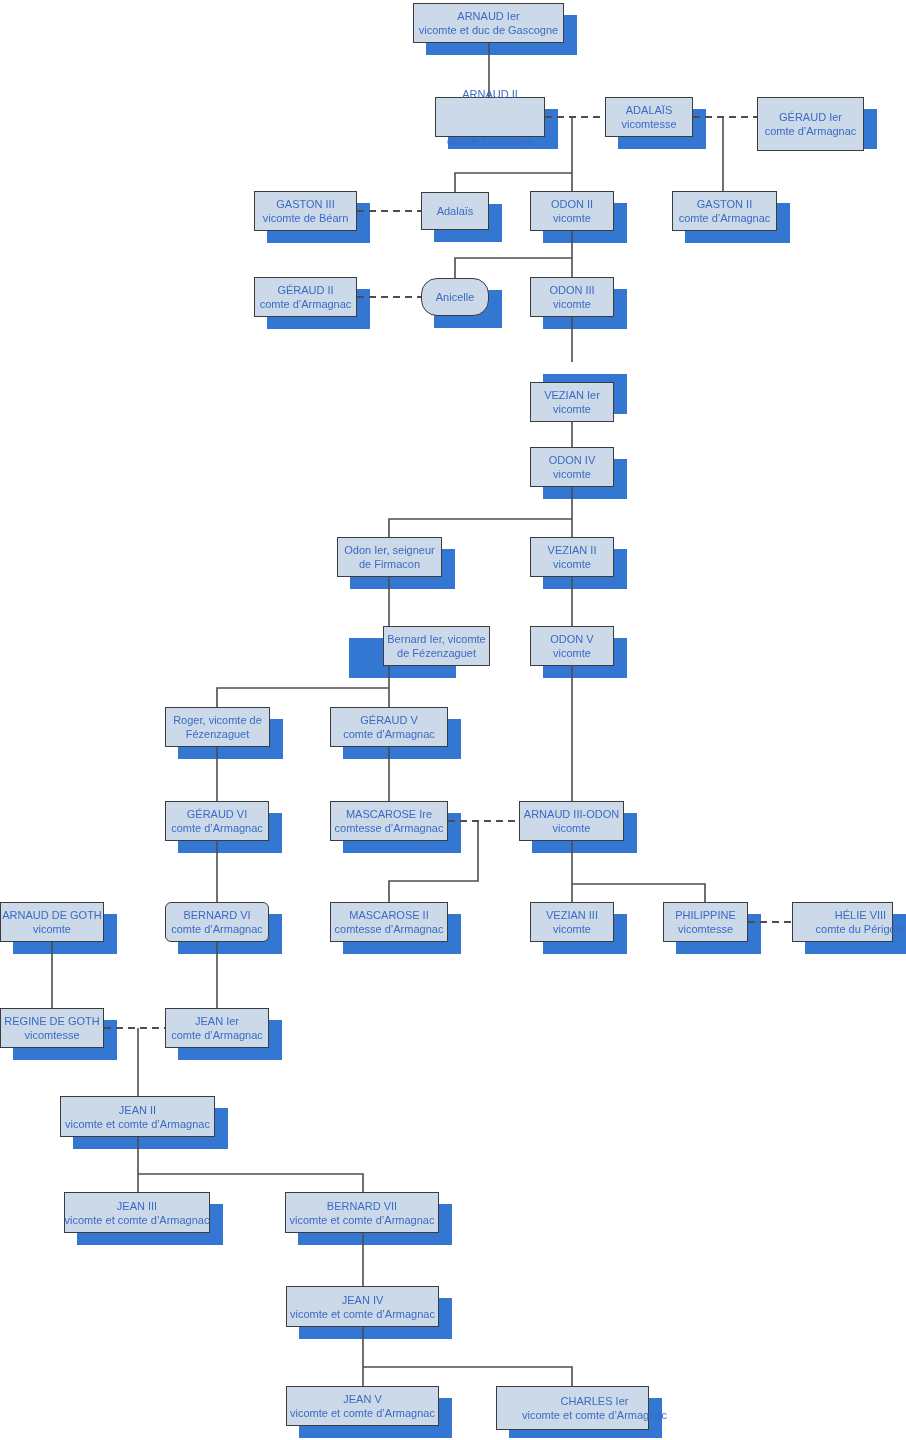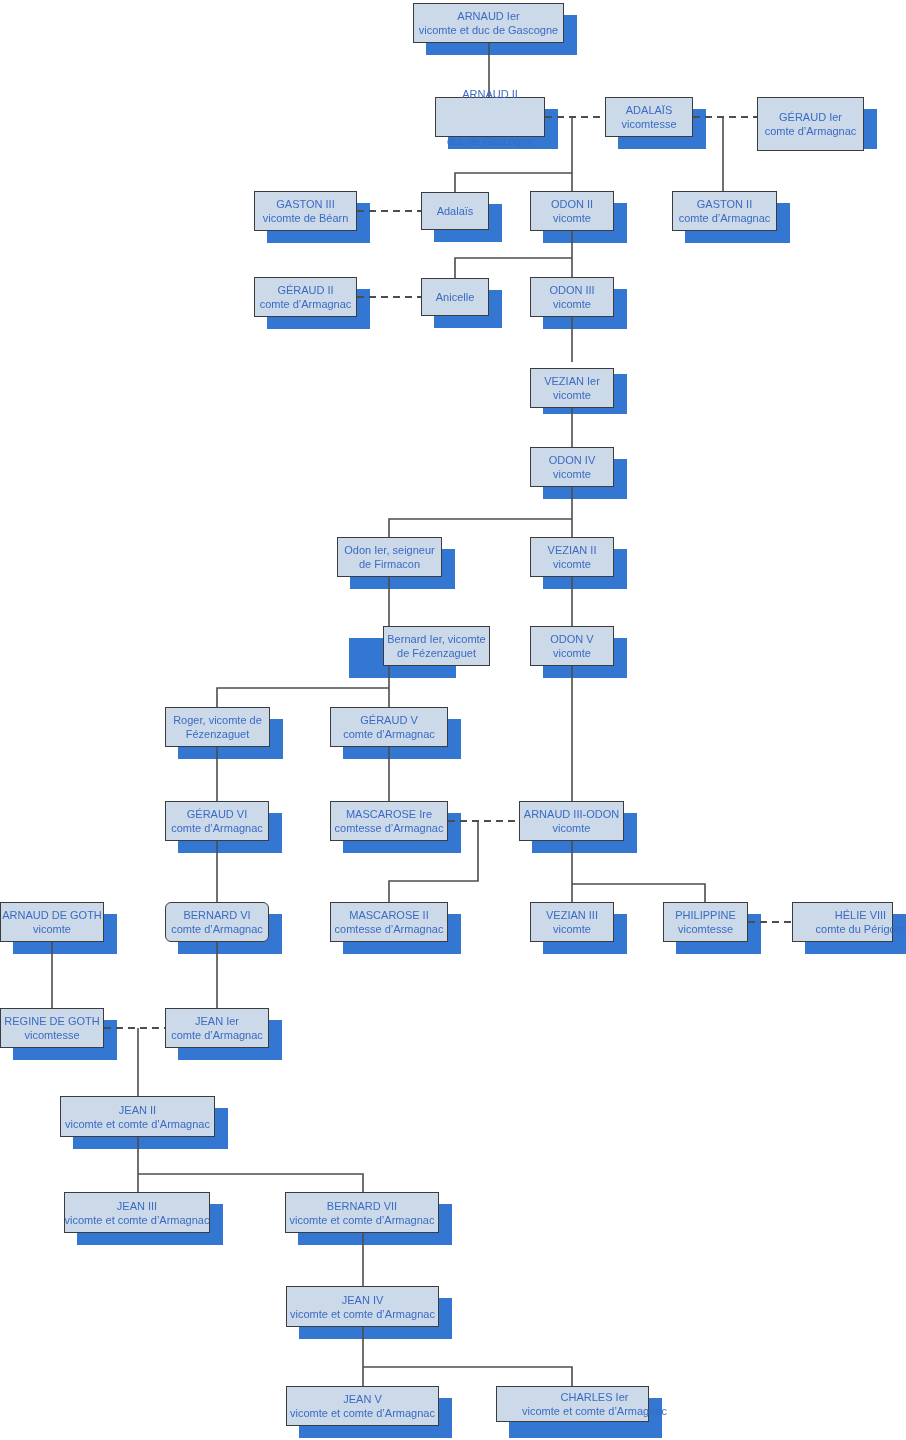--- a/index.html
+++ b/index.html
@@ -140,28 +140,28 @@
         <div>vicomte</div>
       </div>
       <div class="node" style="left: 672px; top: 191px; width: 105px; height: 40px;">
         <div>GASTON II</div>
         <div>comte d’Armagnac</div>
       </div>
       <div class="node" style="left: 254px; top: 277px; width: 103px; height: 40px;">
         <div>GÉRAUD II</div>
         <div>comte d’Armagnac</div>
       </div>
-      <div class="node" style="left: 421px; top: 278px; width: 68px; height: 38px;">
+      <div class="node" style="left: 421px; top: 278px; width: 68px; height: 38px; border-radius: 16px;">
         <div>Anicelle</div>
       </div>
       <div class="node" style="left: 530px; top: 277px; width: 84px; height: 40px;">
         <div>ODON III</div>
         <div>vicomte</div>
       </div>
-      <div class="node" style="left: 530px; top: 368px; width: 84px; height: 40px;">
+      <div class="node" style="left: 530px; top: 382px; width: 84px; height: 40px;">
         <div>VEZIAN Ier</div>
         <div>vicomte</div>
       </div>
       <div class="node" style="left: 530px; top: 447px; width: 84px; height: 40px;">
         <div>ODON IV</div>
         <div>vicomte</div>
       </div>
       <div class="node" style="left: 337px; top: 537px; width: 105px; height: 40px;">
         <div>Odon Ier, seigneur</div>
         <div>de Firmacon</div>
@@ -243,18 +243,18 @@
         <div>vicomte et comte d’Armagnac</div>
       </div>
       <div class="node" style="left: 286px; top: 1286px; width: 153px; height: 41px;">
         <div>JEAN IV</div>
         <div>vicomte et comte d’Armagnac</div>
       </div>
       <div class="node" style="left: 286px; top: 1386px; width: 153px; height: 40px;">
         <div>JEAN V</div>
         <div>vicomte et comte d’Armagnac</div>
       </div>
-      <div class="node" style="left: 496px; top: 1386px; width: 153px; height: 36px; padding-left: 44px;">
+      <div class="node" style="left: 496px; top: 1386px; width: 153px; height: 44px; padding-left: 44px;">
         <div>CHARLES Ier</div>
         <div>vicomte et comte d’Armagnac</div>
       </div>
     </div>
 </div>
 
 </body></html>

